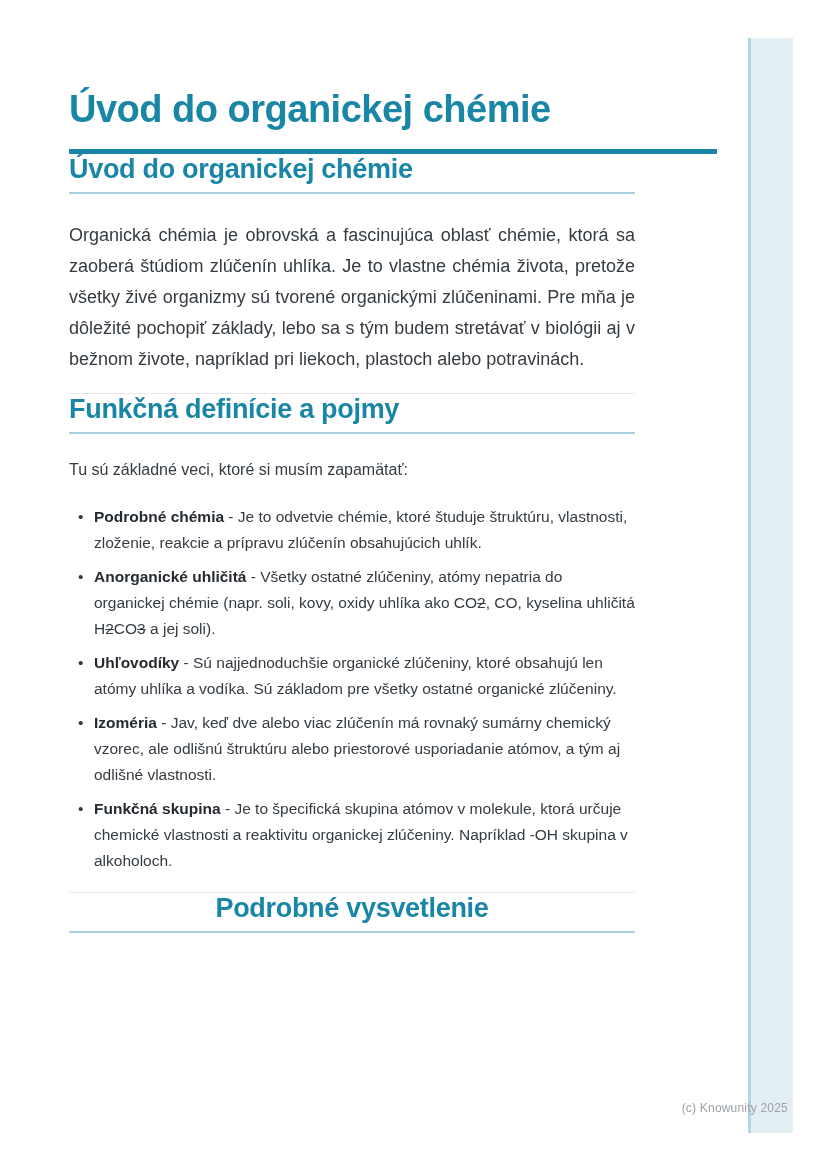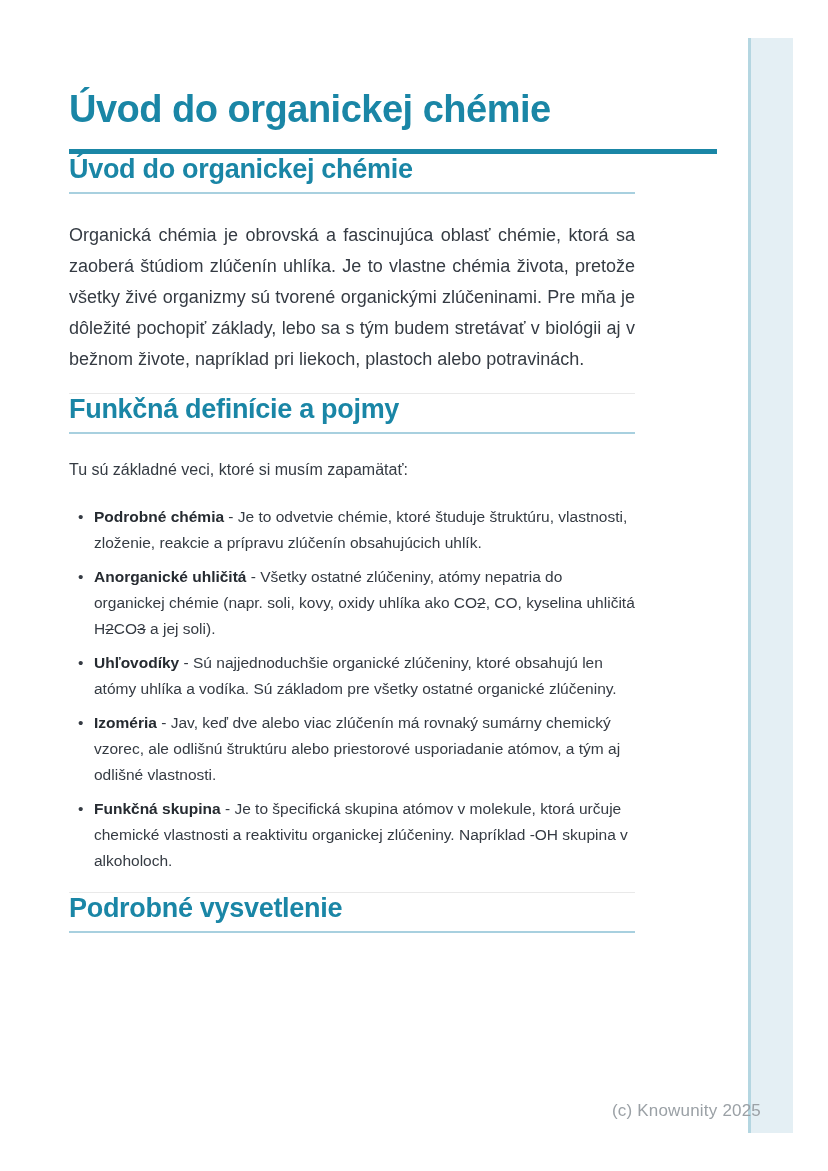--- a/index.html
+++ b/index.html
@@ -52,21 +52,21 @@
     line-height: 1.15;
     font-weight: bold;
     letter-spacing: -0.3px;
     color: #1a86a6;
     margin: 0;
     padding-bottom: 7px;
     border-bottom: 2px solid #a8d0df;
   }
   .s1-heading { margin-top: 46px; }
   .s2-heading { margin-top: 36px; }
-  .s3-heading { margin-top: 36px; }
+  .s3-heading { margin-top: 36px; text-align: center; }
   p.lead {
     margin: 26px 0 0 0;
     font-size: 18px;
     line-height: 31px;
     text-align: justify;
     color: #353b43;
   }
   hr.sep {
     border: none;
     border-top: 1px solid #e9e9e9;
@@ -101,22 +101,22 @@
   ul.def-list li strong {
     color: #262b31;
     font-weight: bold;
   }
   ul.def-list li s {
     text-decoration: line-through;
   }
   .footer-credit {
     position: absolute;
     top: 1101px;
-    right: 67px;
-    font-size: 17px;
+    right: 40px;
+    font-size: 12px;
     letter-spacing: 0.2px;
     color: #9ba1a6;
     z-index: 2;
   }
 </style>
 </head>
 <body>
 
 <div class="accent-bar"></div>
 

